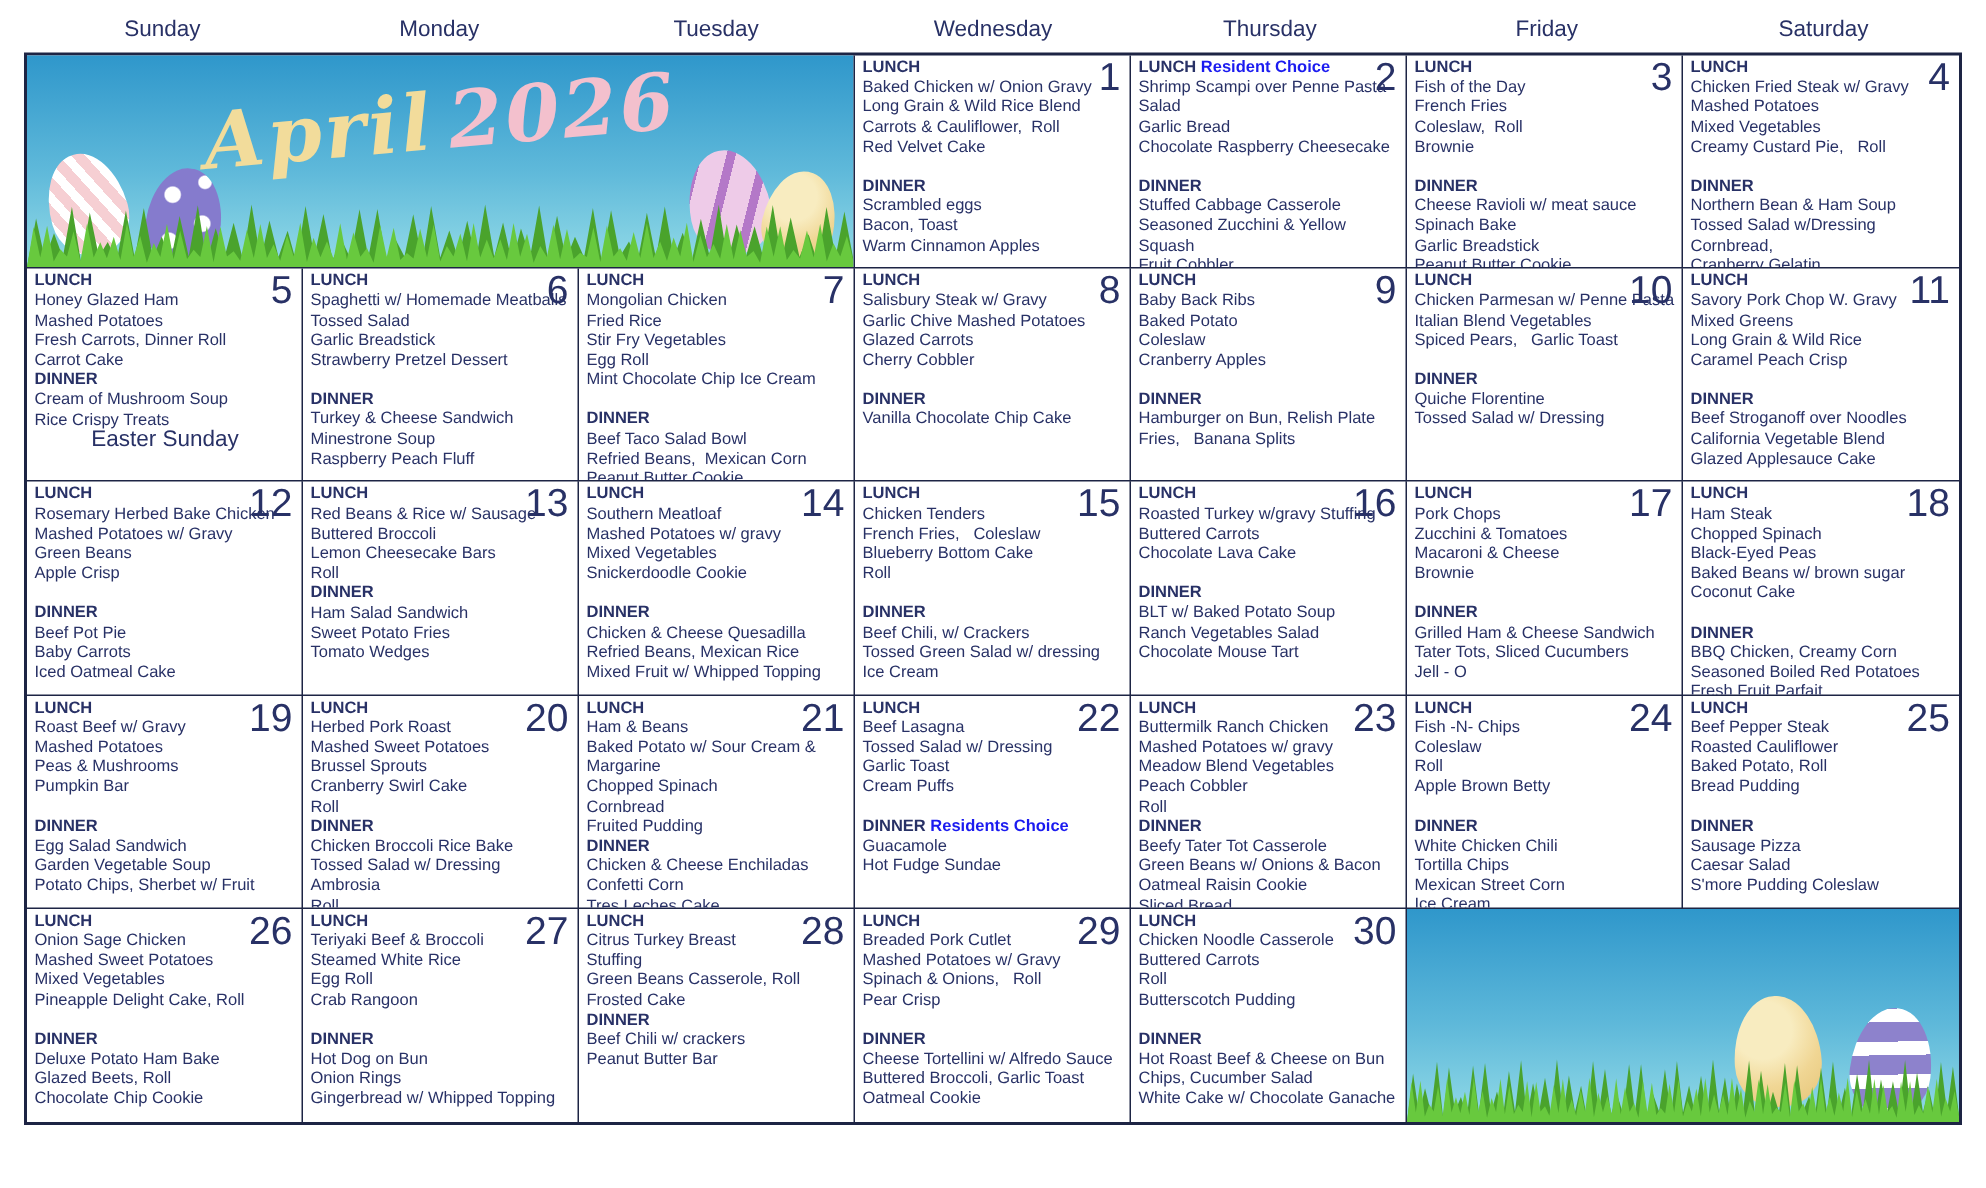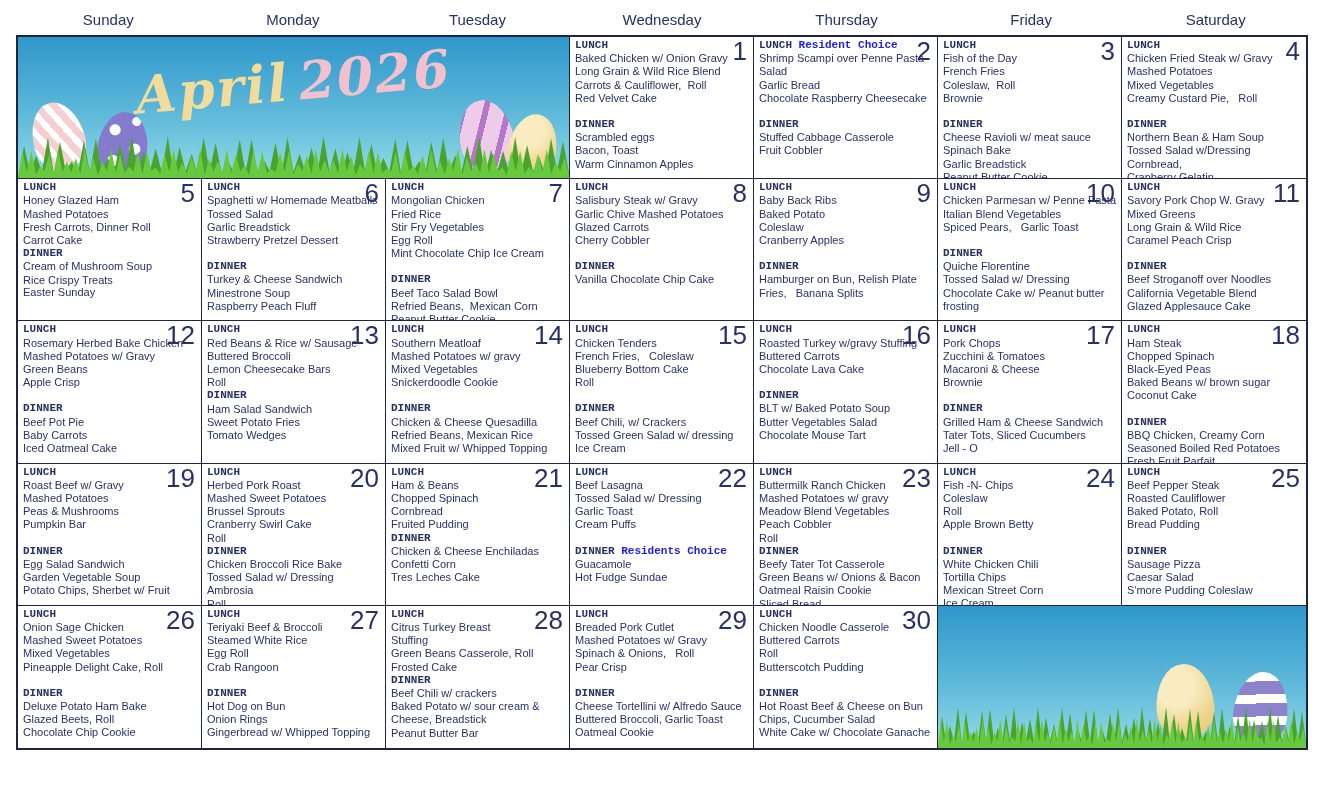--- a/index.html
+++ b/index.html
@@ -12,26 +12,26 @@
   .weekday { text-align:center; font-size:15px; color:var(--text_navy); }
 
   .calendar { margin:0 16px; height:715px; display:grid;
               grid-template-columns:repeat(7,1fr); grid-template-rows:repeat(5,1fr);
               border:2px solid var(--border); background:#ffffff; }
   .cell { border-right:1.5px solid var(--border); border-bottom:1.5px solid var(--border);
           position:relative; overflow:hidden; }
   .day-cell { padding:2px 4px 0 5px; color:var(--text_navy); font-size:11px; line-height:13.2px; }
   .day-number { position:absolute; top:-1px; right:6px; font-size:26px; line-height:30px;
                 color:var(--text_navy); font-weight:400; }
-  .meal-label { font-weight:700;font-family:Liberation Mono, monospace; }
+  .meal-label { font-weight:700; }
   .note { color:var(--accent_blue); font-weight:700; }
   .item { white-space:pre-wrap; }
   .meal-gap { height:13px; }
   .meal-gap.none { height:0; }
-  .footnote { font-size:11px; margin-top:-1px; }
+  .footnote { text-align:center; font-size:15px; margin-top:-1px; }
 
   
   .art { background:linear-gradient(to bottom,#2f97cb 0%, #5fb9da 55%, #93dbe7 100%); }
   .banner { grid-column:1 / 4; grid-row:1; }
   .easter-cell { grid-column:6 / 8; grid-row:5; border-right:none; border-bottom:none; }
   .grass { position:absolute; left:0; right:0; bottom:0; width:100%; height:52px; z-index:3; }
   .banner-title { position:absolute; top:14px; left:0; right:0; text-align:center; z-index:4;
                   transform:rotate(-5deg); font-family:"DejaVu Serif", serif;
                   font-style:italic; font-weight:700; font-size:52px; letter-spacing:2px; }
   .banner-title .month { color:#f2dc9b; }
@@ -113,20 +113,21 @@
       <div class="cell day-cell" style="grid-area: 1 / 5;">
         <div class="day-number">2</div>
         <div class="meal-label"><span>LUNCH</span><span class="note"> Resident Choice</span></div>
         <div class="item">Shrimp Scampi over Penne Pasta</div>
         <div class="item">Salad</div>
         <div class="item">Garlic Bread</div>
         <div class="item">Chocolate Raspberry Cheesecake</div>
         <div class="meal-gap"></div>
         <div class="meal-label"><span>DINNER</span></div>
         <div class="item">Stuffed Cabbage Casserole</div>
+        <div class="item">Seasoned Zucchini &amp; Yellow Squash</div>
         <div class="item">Fruit Cobbler</div>
       </div>
       <div class="cell day-cell" style="grid-area: 1 / 6;">
         <div class="day-number">3</div>
         <div class="meal-label"><span>LUNCH</span></div>
         <div class="item">Fish of the Day</div>
         <div class="item">French Fries</div>
         <div class="item">Coleslaw,  Roll</div>
         <div class="item">Brownie</div>
         <div class="meal-gap"></div>
@@ -216,21 +217,20 @@
       <div class="cell day-cell" style="grid-area: 2 / 6;">
         <div class="day-number">10</div>
         <div class="meal-label"><span>LUNCH</span></div>
         <div class="item">Chicken Parmesan w/ Penne Pasta</div>
         <div class="item">Italian Blend Vegetables</div>
         <div class="item">Spiced Pears,   Garlic Toast</div>
         <div class="meal-gap"></div>
         <div class="meal-label"><span>DINNER</span></div>
         <div class="item">Quiche Florentine</div>
         <div class="item">Tossed Salad w/ Dressing</div>
-        <div class="item">Chocolate Cake w/ Peanut butter frosting</div>
       </div>
       <div class="cell day-cell" style="grid-area: 2 / 7; border-right: none;">
         <div class="day-number">11</div>
         <div class="meal-label"><span>LUNCH</span></div>
         <div class="item">Savory Pork Chop W. Gravy</div>
         <div class="item">Mixed Greens</div>
         <div class="item">Long Grain &amp; Wild Rice</div>
         <div class="item">Caramel Peach Crisp</div>
         <div class="meal-gap"></div>
         <div class="meal-label"><span>DINNER</span></div>
@@ -292,21 +292,21 @@
       </div>
       <div class="cell day-cell" style="grid-area: 3 / 5;">
         <div class="day-number">16</div>
         <div class="meal-label"><span>LUNCH</span></div>
         <div class="item">Roasted Turkey w/gravy Stuffing</div>
         <div class="item">Buttered Carrots</div>
         <div class="item">Chocolate Lava Cake</div>
         <div class="meal-gap"></div>
         <div class="meal-label"><span>DINNER</span></div>
         <div class="item">BLT w/ Baked Potato Soup</div>
-        <div class="item">Butter Vegetables Salad</div>
+        <div class="item">Ranch Vegetables Salad</div>
         <div class="item">Chocolate Mouse Tart</div>
       </div>
       <div class="cell day-cell" style="grid-area: 3 / 6;">
         <div class="day-number">17</div>
         <div class="meal-label"><span>LUNCH</span></div>
         <div class="item">Pork Chops</div>
         <div class="item">Zucchini &amp; Tomatoes</div>
         <div class="item">Macaroni &amp; Cheese</div>
         <div class="item">Brownie</div>
         <div class="meal-gap"></div>
@@ -354,20 +354,21 @@
         <div class="meal-label"><span>DINNER</span></div>
         <div class="item">Chicken Broccoli Rice Bake</div>
         <div class="item">Tossed Salad w/ Dressing</div>
         <div class="item">Ambrosia</div>
         <div class="item">Roll</div>
       </div>
       <div class="cell day-cell" style="grid-area: 4 / 3;">
         <div class="day-number">21</div>
         <div class="meal-label"><span>LUNCH</span></div>
         <div class="item">Ham &amp; Beans</div>
+        <div class="item">Baked Potato w/ Sour Cream &amp; Margarine</div>
         <div class="item">Chopped Spinach</div>
         <div class="item">Cornbread</div>
         <div class="item">Fruited Pudding</div>
         <div class="meal-gap none"></div>
         <div class="meal-label"><span>DINNER</span></div>
         <div class="item">Chicken &amp; Cheese Enchiladas</div>
         <div class="item">Confetti Corn</div>
         <div class="item">Tres Leches Cake</div>
       </div>
       <div class="cell day-cell" style="grid-area: 4 / 4;">
@@ -453,21 +454,20 @@
       <div class="cell day-cell" style="grid-area: 5 / 3; border-bottom: none;">
         <div class="day-number">28</div>
         <div class="meal-label"><span>LUNCH</span></div>
         <div class="item">Citrus Turkey Breast</div>
         <div class="item">Stuffing</div>
         <div class="item">Green Beans Casserole, Roll</div>
         <div class="item">Frosted Cake</div>
         <div class="meal-gap none"></div>
         <div class="meal-label"><span>DINNER</span></div>
         <div class="item">Beef Chili w/ crackers</div>
-        <div class="item">Baked Potato w/ sour cream &amp; Cheese, Breadstick</div>
         <div class="item">Peanut Butter Bar</div>
       </div>
       <div class="cell day-cell" style="grid-area: 5 / 4; border-bottom: none;">
         <div class="day-number">29</div>
         <div class="meal-label"><span>LUNCH</span></div>
         <div class="item">Breaded Pork Cutlet</div>
         <div class="item">Mashed Potatoes w/ Gravy</div>
         <div class="item">Spinach &amp; Onions,   Roll</div>
         <div class="item">Pear Crisp</div>
         <div class="meal-gap"></div>

